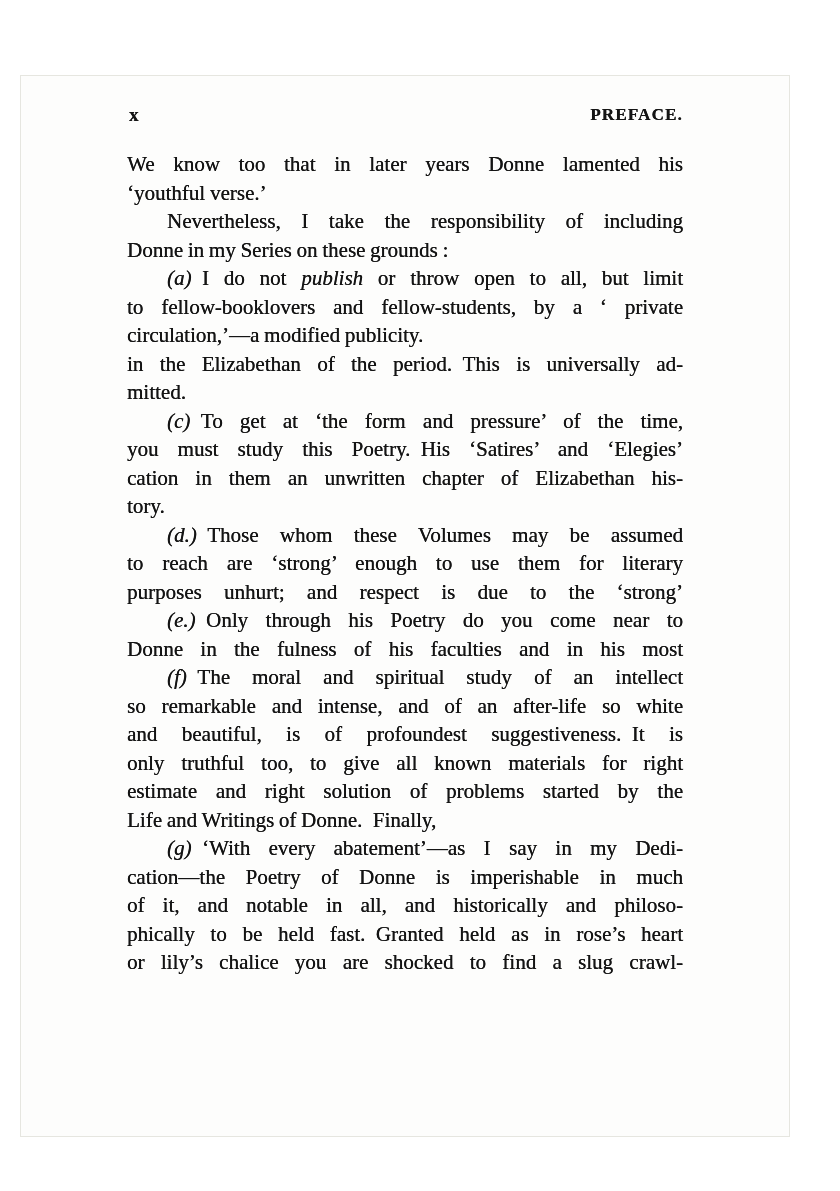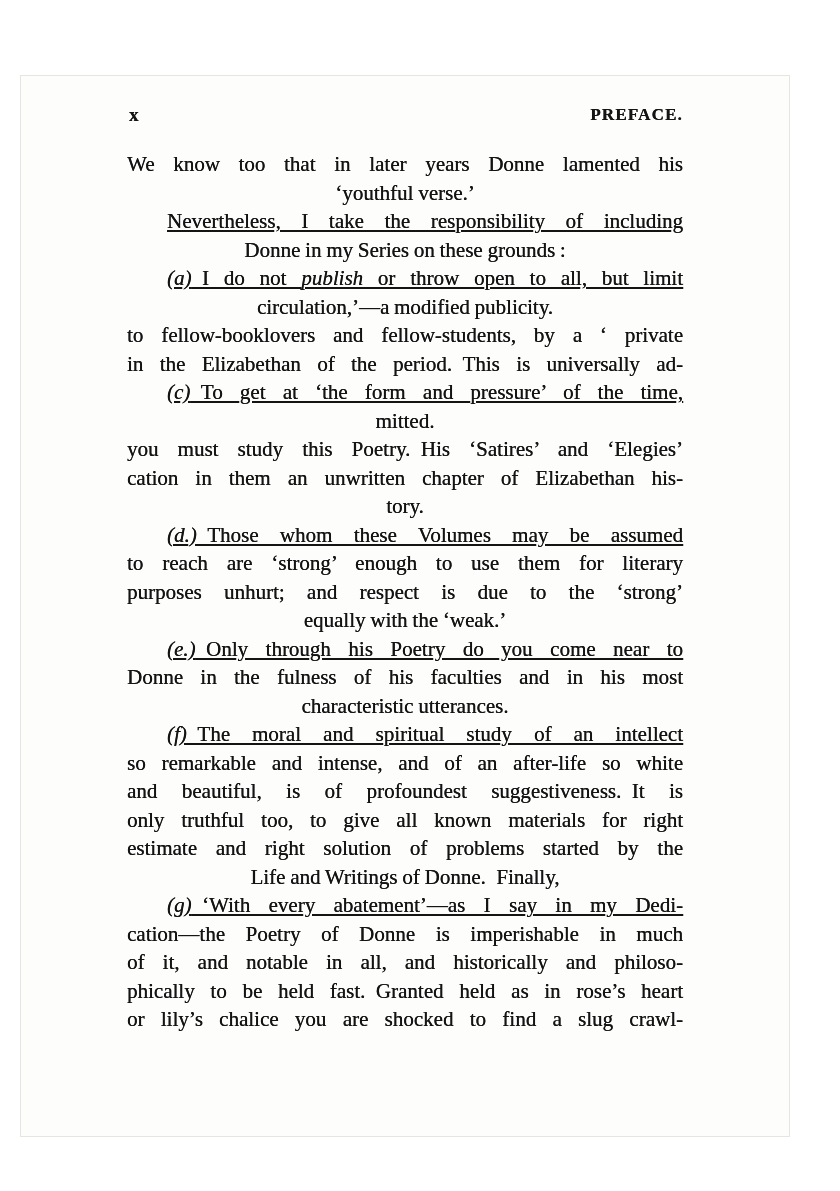--- a/index.html
+++ b/index.html
@@ -54,70 +54,67 @@
     left: 106px;
     top: 74px;
     width: 556px;
     font-size: 21px;
     word-spacing: -0.5px;
     text-shadow: 0.25px 0 0 currentColor;
   }
   .line {
     height: 28.5px;
     line-height: 28.5px;
-    text-align: center;
+    text-align: left;
   }
   .line.j {
     text-align: justify;
     text-justify: inter-word;
     text-align-last: justify;
   }
   .line.j::after {
     content: "";
     display: inline-block;
     width: 100%;
     height: 0;
   }
   .line.ind {
     text-indent: 40px;
-    text-decoration: underline;
   }
   .it {
     font-style: italic;
   }
 </style>
 </head>
 <body style="--paper: #fdfdfc; --page-edge: #e6e6e0; --ink: #141414;">
 
 <div class="page">
   <div class="header-row">
     <div class="page-number">x</div>
     <div class="running-header">PREFACE.</div>
   </div>
   <div class="text-block">
       <div class="line j"><span class="rm">We know too that in later years Donne lamented his</span></div>
       <div class="line"><span class="rm">‘youthful verse.’</span></div>
       <div class="line j ind"><span class="rm">Nevertheless, I take the responsibility of including</span></div>
       <div class="line"><span class="rm">Donne in my Series on these grounds :</span></div>
       <div class="line j ind"><span class="it">(a)</span><span class="rm"> I do not </span><span class="it">publish</span><span class="rm"> or throw open to all, but limit</span></div>
+      <div class="line j"><span class="rm">to fellow-booklovers and fellow-students, by a ‘ private</span></div>
       <div class="line"><span class="rm">circulation,’—a modified publicity.</span></div>
-      <div class="line j"><span class="rm">to fellow-booklovers and fellow-students, by a ‘ private</span></div>
       <div class="line j"><span class="rm">in the Elizabethan of the period. This is universally ad-</span></div>
+      <div class="line"><span class="rm">mitted.</span></div>
       <div class="line j ind"><span class="it">(c)</span><span class="rm"> To get at ‘the form and pressure’ of the time,</span></div>
-      <div class="line"><span class="rm">mitted.</span></div>
       <div class="line j"><span class="rm">you must study this Poetry. His ‘Satires’ and ‘Elegies’</span></div>
       <div class="line j"><span class="rm">cation in them an unwritten chapter of Elizabethan his-</span></div>
       <div class="line"><span class="rm">tory.</span></div>
       <div class="line j ind"><span class="it">(d.)</span><span class="rm"> Those whom these Volumes may be assumed</span></div>
       <div class="line j"><span class="rm">to reach are ‘strong’ enough to use them for literary</span></div>
       <div class="line j"><span class="rm">purposes unhurt; and respect is due to the ‘strong’</span></div>
-      <div class="line"><span class="rm">equally with the ‘weak.’</span></div>
       <div class="line j ind"><span class="it">(e.)</span><span class="rm"> Only through his Poetry do you come near to</span></div>
       <div class="line j"><span class="rm">Donne in the fulness of his faculties and in his most</span></div>
-      <div class="line"><span class="rm">characteristic utterances.</span></div>
       <div class="line j ind"><span class="it">(f)</span><span class="rm"> The moral and spiritual study of an intellect</span></div>
       <div class="line j"><span class="rm">so remarkable and intense, and of an after-life so white</span></div>
       <div class="line j"><span class="rm">and beautiful, is of profoundest suggestiveness. It is</span></div>
       <div class="line j"><span class="rm">only truthful too, to give all known materials for right</span></div>
       <div class="line j"><span class="rm">estimate and right solution of problems started by the</span></div>
       <div class="line"><span class="rm">Life and Writings of Donne. Finally,</span></div>
       <div class="line j ind"><span class="it">(g)</span><span class="rm"> ‘With every abatement’—as I say in my Dedi-</span></div>
       <div class="line j"><span class="rm">cation—the Poetry of Donne is imperishable in much</span></div>
       <div class="line j"><span class="rm">of it, and notable in all, and historically and philoso-</span></div>
       <div class="line j"><span class="rm">phically to be held fast. Granted held as in rose’s heart</span></div>

